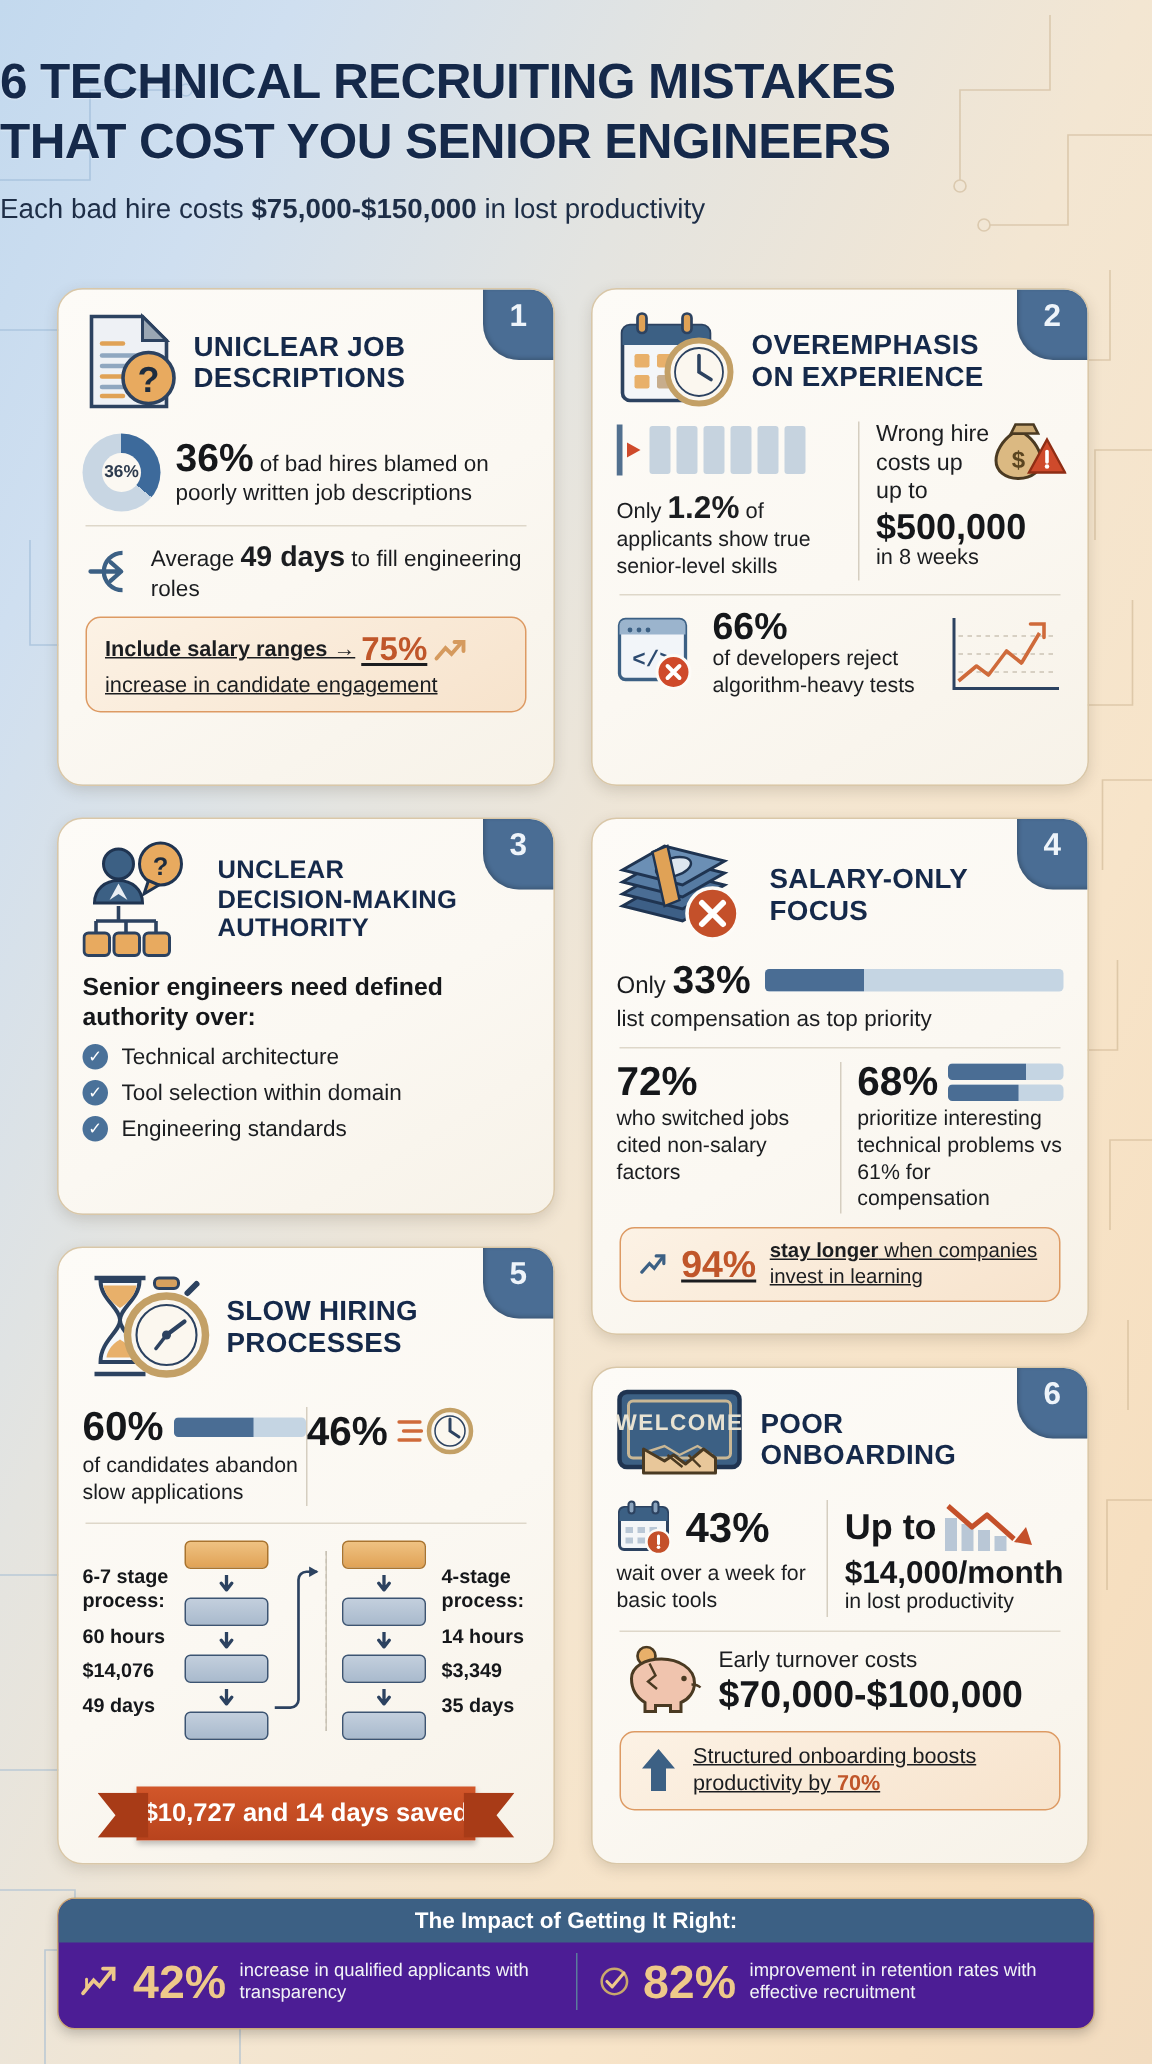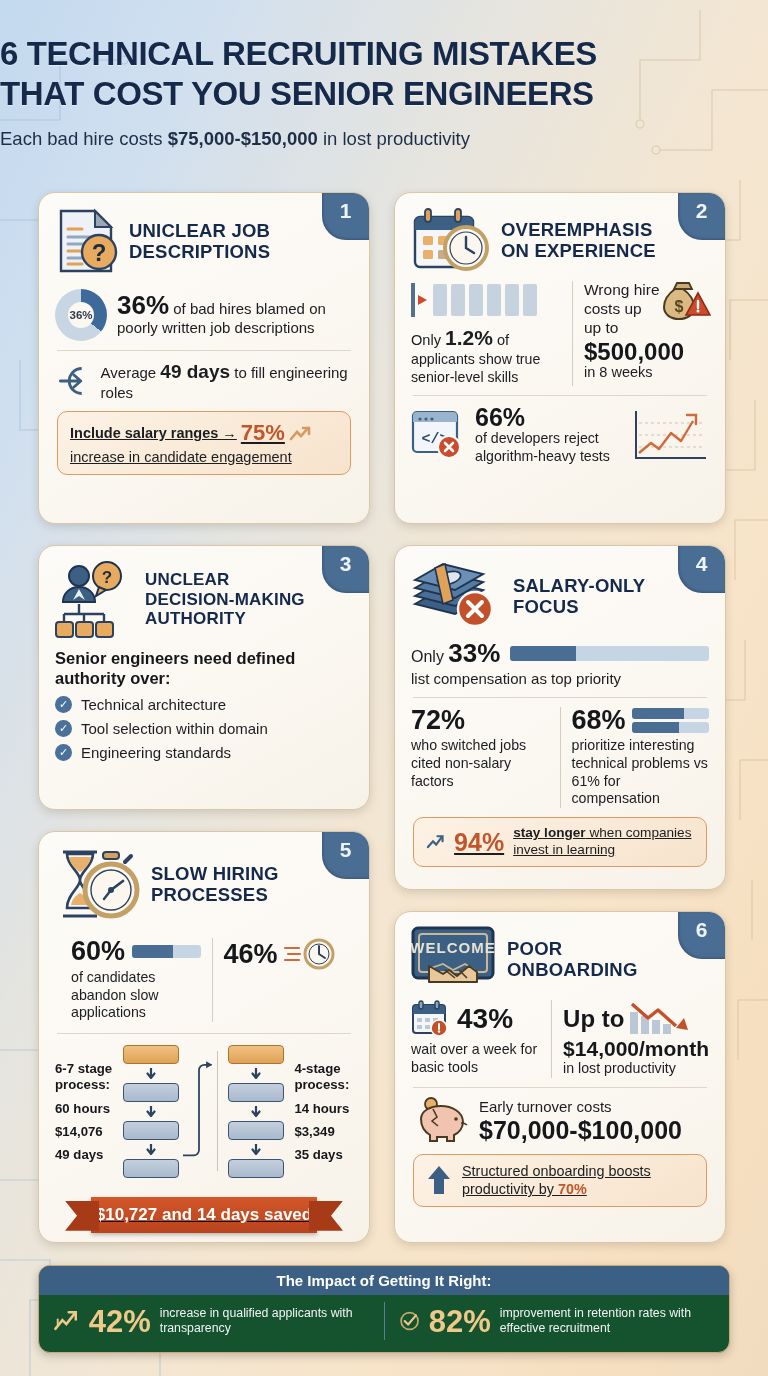--- a/index.html
+++ b/index.html
@@ -62,33 +62,33 @@
     display:flex; align-items:center; justify-content:center; color:#fff; font-size:11px; }
   .li { display:flex; align-items:center; gap:9px; margin-top:7px; font-size:15px; color:#1b1d20; }
   
   .flow { display:flex; align-items:center; gap:6px; font-size:13.2px; font-weight:bold; color:#15171a; }
   .flowcol { display:flex; flex-direction:column; gap:4px; }
   .fbox { width:56px; height:19px; border:1.5px solid #3c5472; border-radius:4px;
     background:linear-gradient(#c3cfdd,#a9bacd); }
   .fbox.top { background:linear-gradient(#efc282,#e0a256); border-color:#a9742f; }
   .arrowdn { height:11px; display:flex; justify-content:center; }
   .labels { display:flex; flex-direction:column; gap:8px; }
-  .ribbon { position:relative; margin:19px 10px 0;text-decoration:underline; }
+  .ribbon { position:relative; margin:31px 10px 0; }
   .ribbon .mid {
     background:linear-gradient(#d2572a,#b8431d); color:#fff; text-align:center;
     font-size:17px; font-weight:bold; padding:8px 0; margin:0 26px;
     box-shadow:0 2px 4px rgba(0,0,0,.25);
   }
   .ribbon .end { position:absolute; top:4px; width:34px; height:30px; background:#a83b17; }
   .ribbon .end.l { left:0; clip-path:polygon(0 0,100% 0,100% 100%,0 100%,12px 50%); }
   .ribbon .end.r { right:0; clip-path:polygon(0 0,100% 0,calc(100% - 12px) 50%,100% 100%,0 100%); }
   
   .banner { position:absolute; left:38px; top:1265px; width:692px; height:88px;
     border:1.5px solid #caa977; border-radius:12px; overflow:hidden;
-    background:#14532d; box-shadow:0 3px 8px rgba(40,40,40,.25); }
+    background:#4c1d95; box-shadow:0 3px 8px rgba(40,40,40,.25); }
   .banner .bh { background:#3c6084; color:#fff; font-size:15px; font-weight:bold;
     text-align:center; padding:6px 0; }
   .banner .bb { display:flex; align-items:center; height:52px; }
   .bcell { flex:1; display:flex; align-items:center; gap:9px; padding:0 14px; }
   .bpct { font-size:31px; font-weight:bold; color:#eec98a; line-height:1; }
   .btxt { font-size:12.3px; color:#f2f4f7; line-height:1.26; }
   .bsep { width:1px; height:38px; background:#5b7b9c; }
 </style>
 </head>
 <body>
@@ -382,21 +382,21 @@
       <path d="M70 16l6-6" stroke="#2c4260" stroke-width="4" stroke-linecap="round"></path>
       <circle cx="56" cy="44" r="26" fill="#fbf7ef" stroke="#c3a066" stroke-width="5"></circle>
       <circle cx="56" cy="44" r="20" fill="none" stroke="#2c4260" stroke-width="1.4"></circle>
       <path d="M56 44l12-9" stroke="#2c4260" stroke-width="2.8" stroke-linecap="round"></path>
       <path d="M56 44l-7 9" stroke="#2c4260" stroke-width="2.4" stroke-linecap="round"></path>
       <circle cx="56" cy="44" r="3" fill="#2c4260"></circle>
     </svg>
     <div class="ctitle">SLOW HIRING PROCESSES</div>
   </div>
   <div class="body" style="padding-top:10px;">
-    <div style="display:flex;gap:11px;margin-left:16px;">
+    <div style="display:flex;">
       <div style="flex:1;">
         <div style="display:flex;align-items:center;gap:7px;">
           <div class="big" style="font-size:27px;">60%</div>
           <div class="bar" style="flex:1;height:13px;">
               <i id="b60" style="width:60%"></i>
             </div>
         </div>
         <div class="txt" style="margin-top:4px;">of candidates abandon slow applications</div>
       </div>
       <div class="vdiv"></div>

